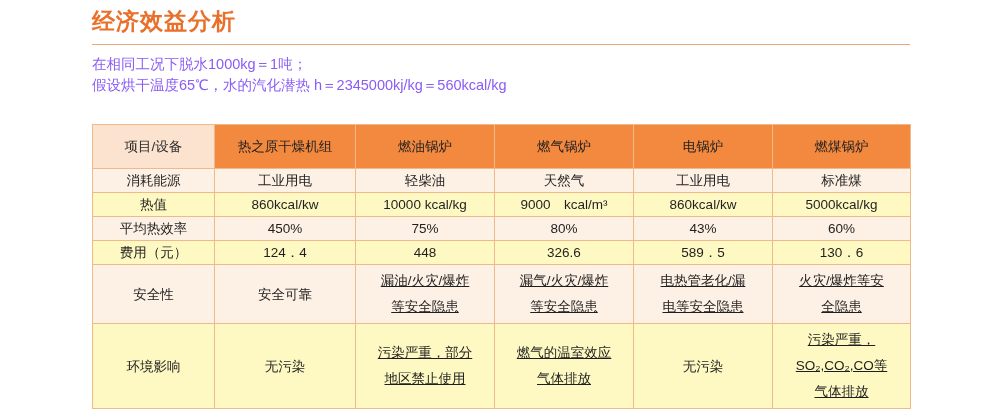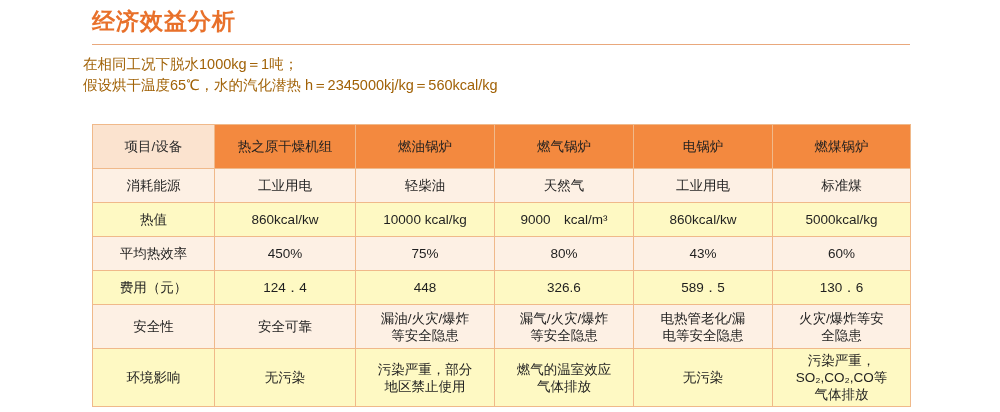--- a/index.html
+++ b/index.html
@@ -24,24 +24,24 @@
     letter-spacing: 1px;
   }
   .title-rule {
     position: absolute;
     left: 92px; top: 44px;
     width: 818px; height: 1px;
     background: #e9a87c;
   }
   .intro {
     position: absolute;
-    left: 83px; top: 54px;
+    left: 92px; top: 54px;
     width: 830px;
     font-size: 14.5px;
-    color: #a16207;
+    color: #8b5cf6;
     line-height: 21px;
   }
   .intro div { white-space: nowrap; }
 
   table.econ {
     position: absolute;
     left: 92px; top: 124px;
     width: 818px;
     border-collapse: collapse;
     table-layout: fixed;
@@ -68,27 +68,27 @@
     color: #ffffff;
     font-weight: bold;
     font-size: 14px;
     height: 44px;
     border: 1px solid #f3893f;
   }
   thead th.hdr-light {
     background: #fbe3cf;
     color: #2a2a2a;
   }
-  tbody tr td { height: 34px; }
+  tbody tr td { height: 24px; }
   tbody tr.shade td { background: #fdf0e4; }
   tbody tr.plain td { background: #fef9c3; }
   tbody tr.tall td { height: 44px; }
   tbody tr.tall2 td { height: 56px; }
   td.rowlabel { font-weight: normal; }
-  .wrap2 { line-height: 17px; }
+  .wrap2 { line-height: 26px; text-decoration: underline; }
 </style>
 </head>
 <body>
 
 <div class="page">
 
   <div class="title">经济效益分析</div>
   <div class="title-rule"></div>
 
   <div class="intro">

